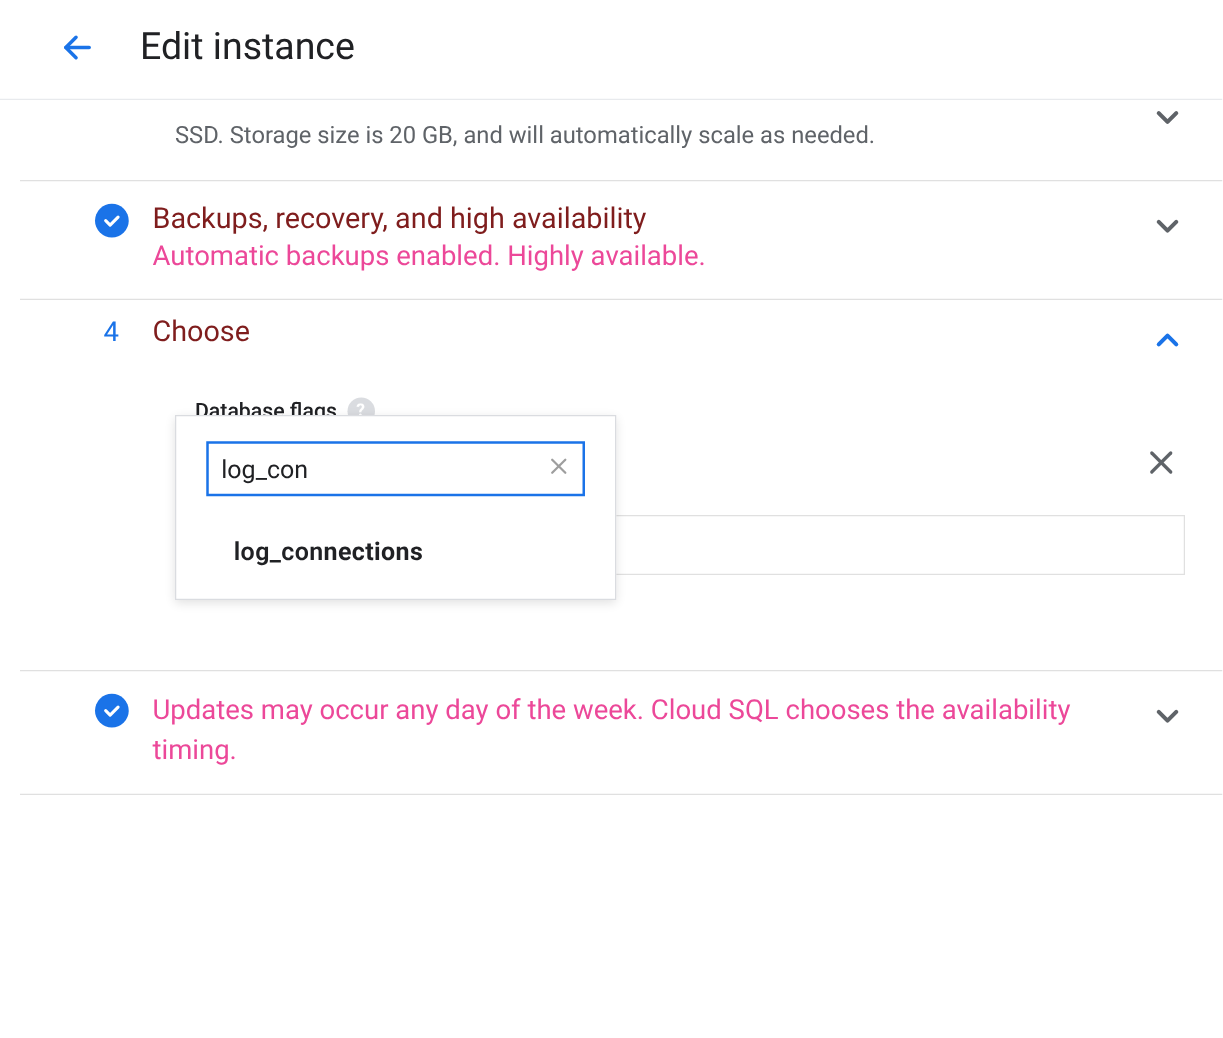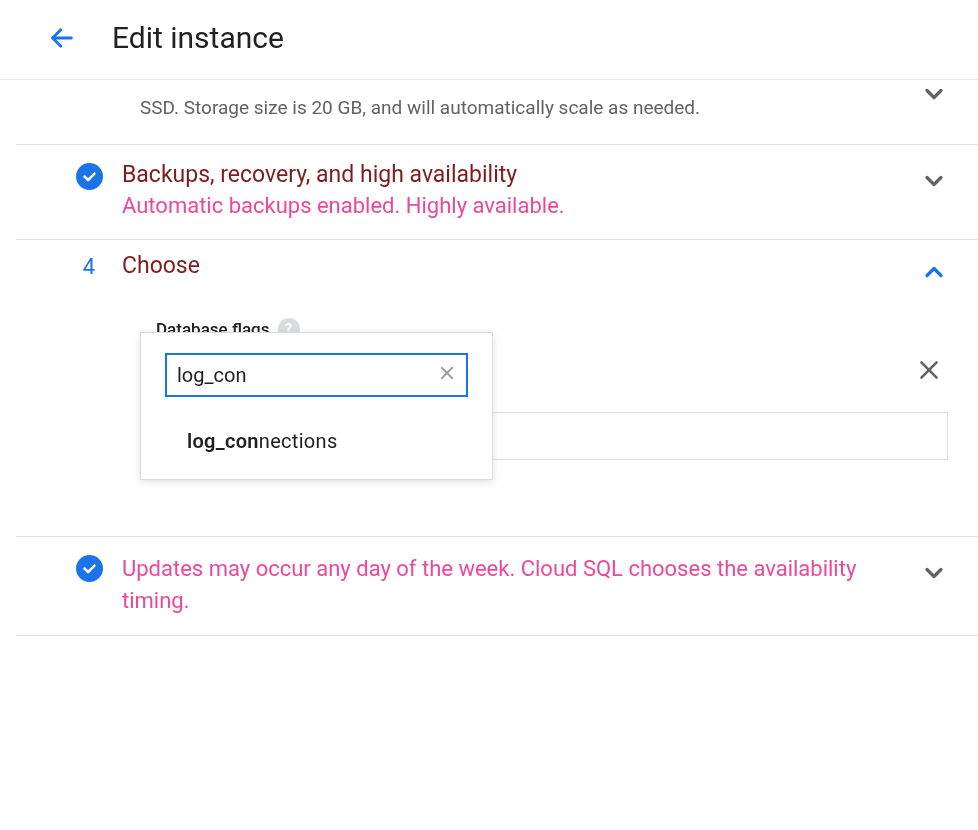--- a/index.html
+++ b/index.html
@@ -199,21 +199,21 @@
       font-size: 18px;
       cursor: pointer;
     }
     .option-item {
       font-size: 20px;
       padding: 6px 22px;
       cursor: pointer;
       letter-spacing: 0.3px;
     }
     .option-item .match { font-weight: 600; }
-    .option-item .rest { font-weight: 400; margin-top: 36px; }
+    .option-item .rest { font-weight: 700; margin-top: 36px; }
     .spacer-after-flags { height: 46px; }
   </style>
 </head>
 <body>
 
 <div class="header">
   <div class="back-arrow">
     <svg width="28" height="28" viewBox="0 0 24 24" fill="none" stroke="#1a73e8" stroke-width="2.4" stroke-linecap="round" stroke-linejoin="round">
         <line x1="20" y1="12" x2="4" y2="12"></line>
         <polyline points="11,5 4,12 11,19"></polyline>

